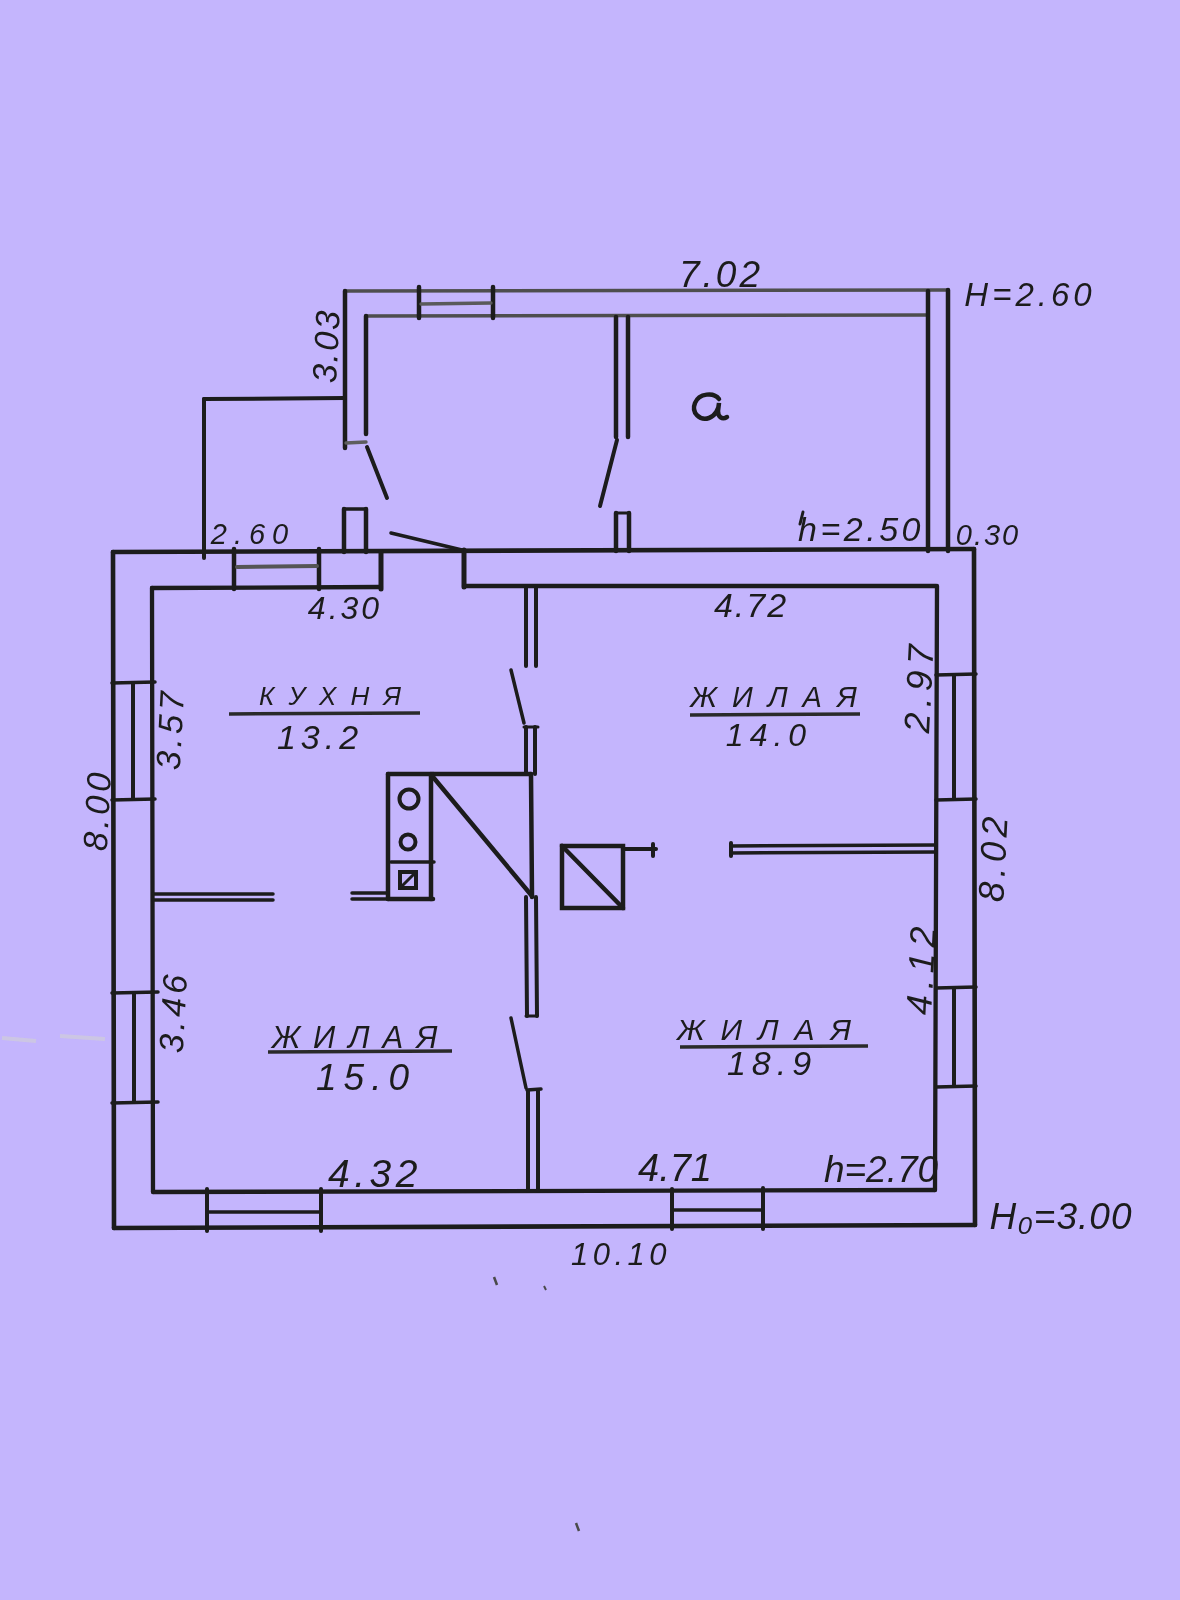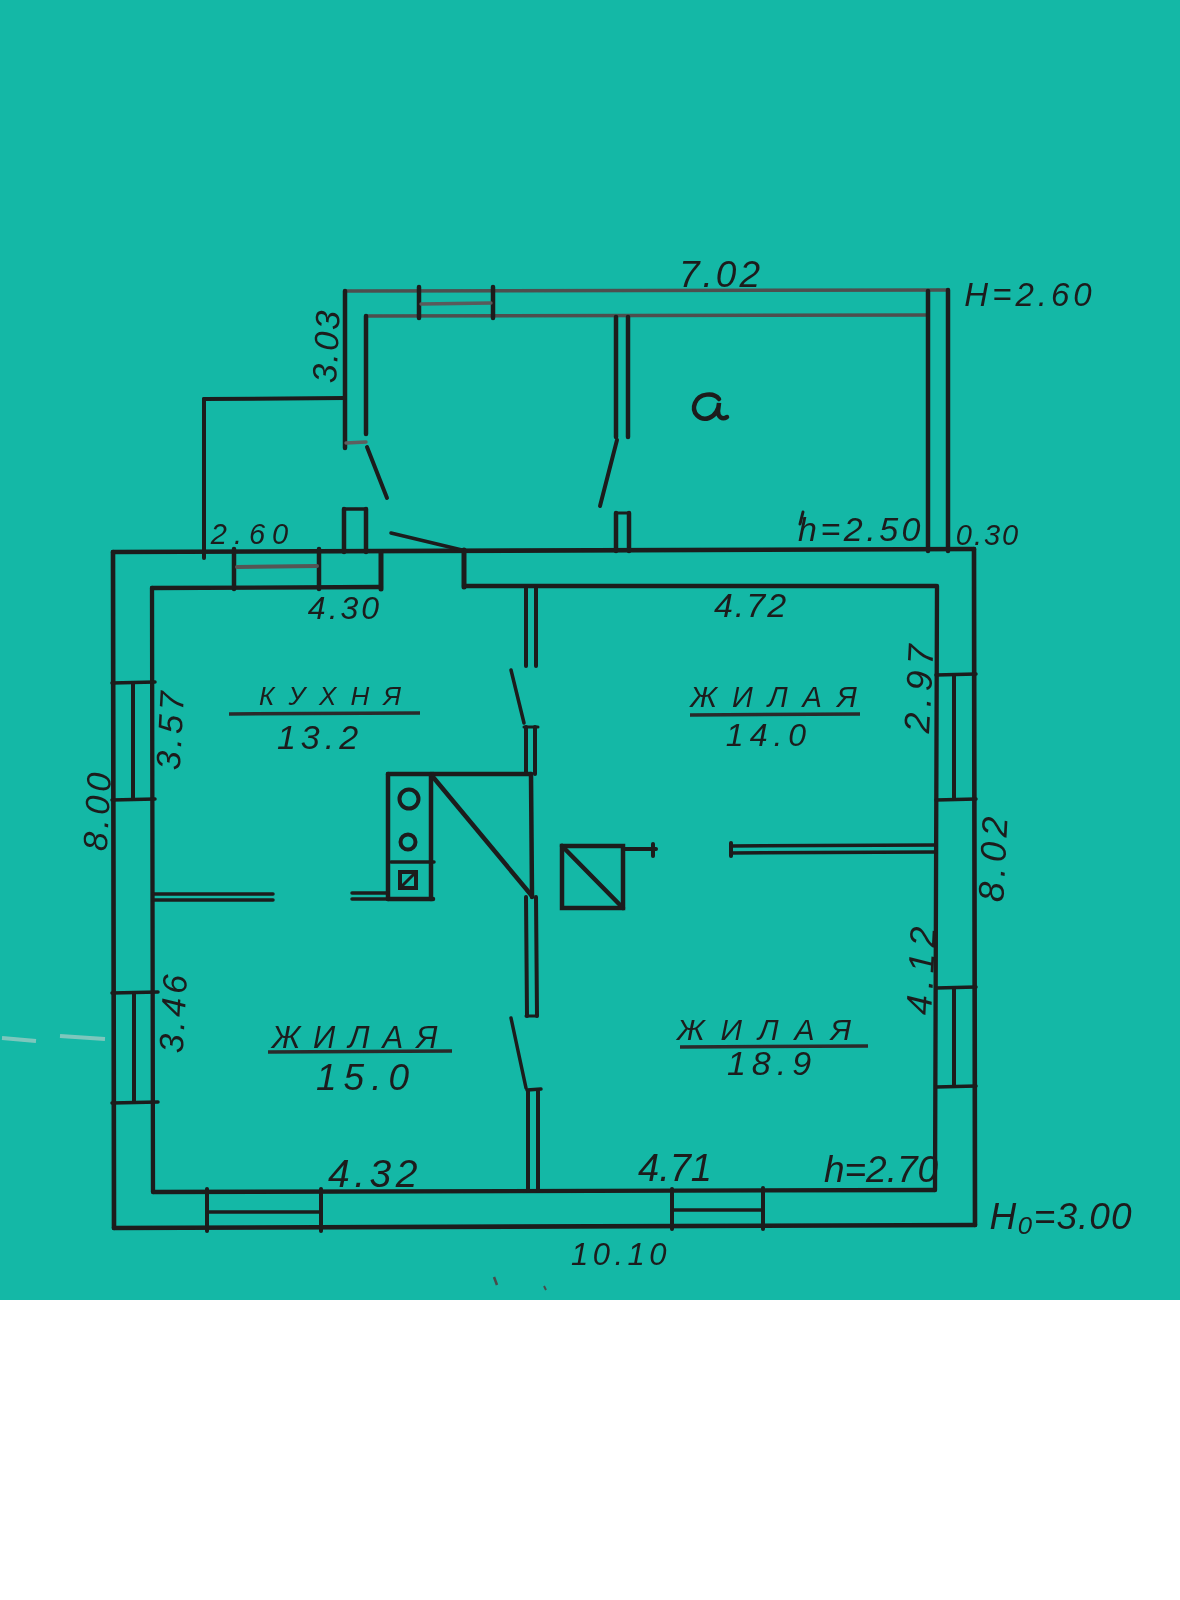--- a/index.html
+++ b/index.html
@@ -1,16 +1,16 @@
 <!DOCTYPE html>
 <html><head>
 <meta charset="utf-8">
 <style>
   html,body{margin:0;padding:0;background:#ffffff;}
-  .page{width:1180px;height:1300px;position:relative;background:#14b8a6;overflow:hidden;}
+  .page{width:1180px;height:1600px;position:relative;background:#c4b5fd;overflow:hidden;}
   svg{position:absolute;left:0;top:0;}
   text{font-family:"Liberation Sans",sans-serif;font-style:italic;fill:#1c1c1c;}
 </style>
 </head>
 <body>
 <div class="page">
 <svg width="1180" height="1600" viewBox="0 0 1180 1600">
 <g fill="none" stroke="#1c1c1c" stroke-width="4" stroke-linecap="round">
 
 <g stroke="#4e4e4e" stroke-width="3.4">

